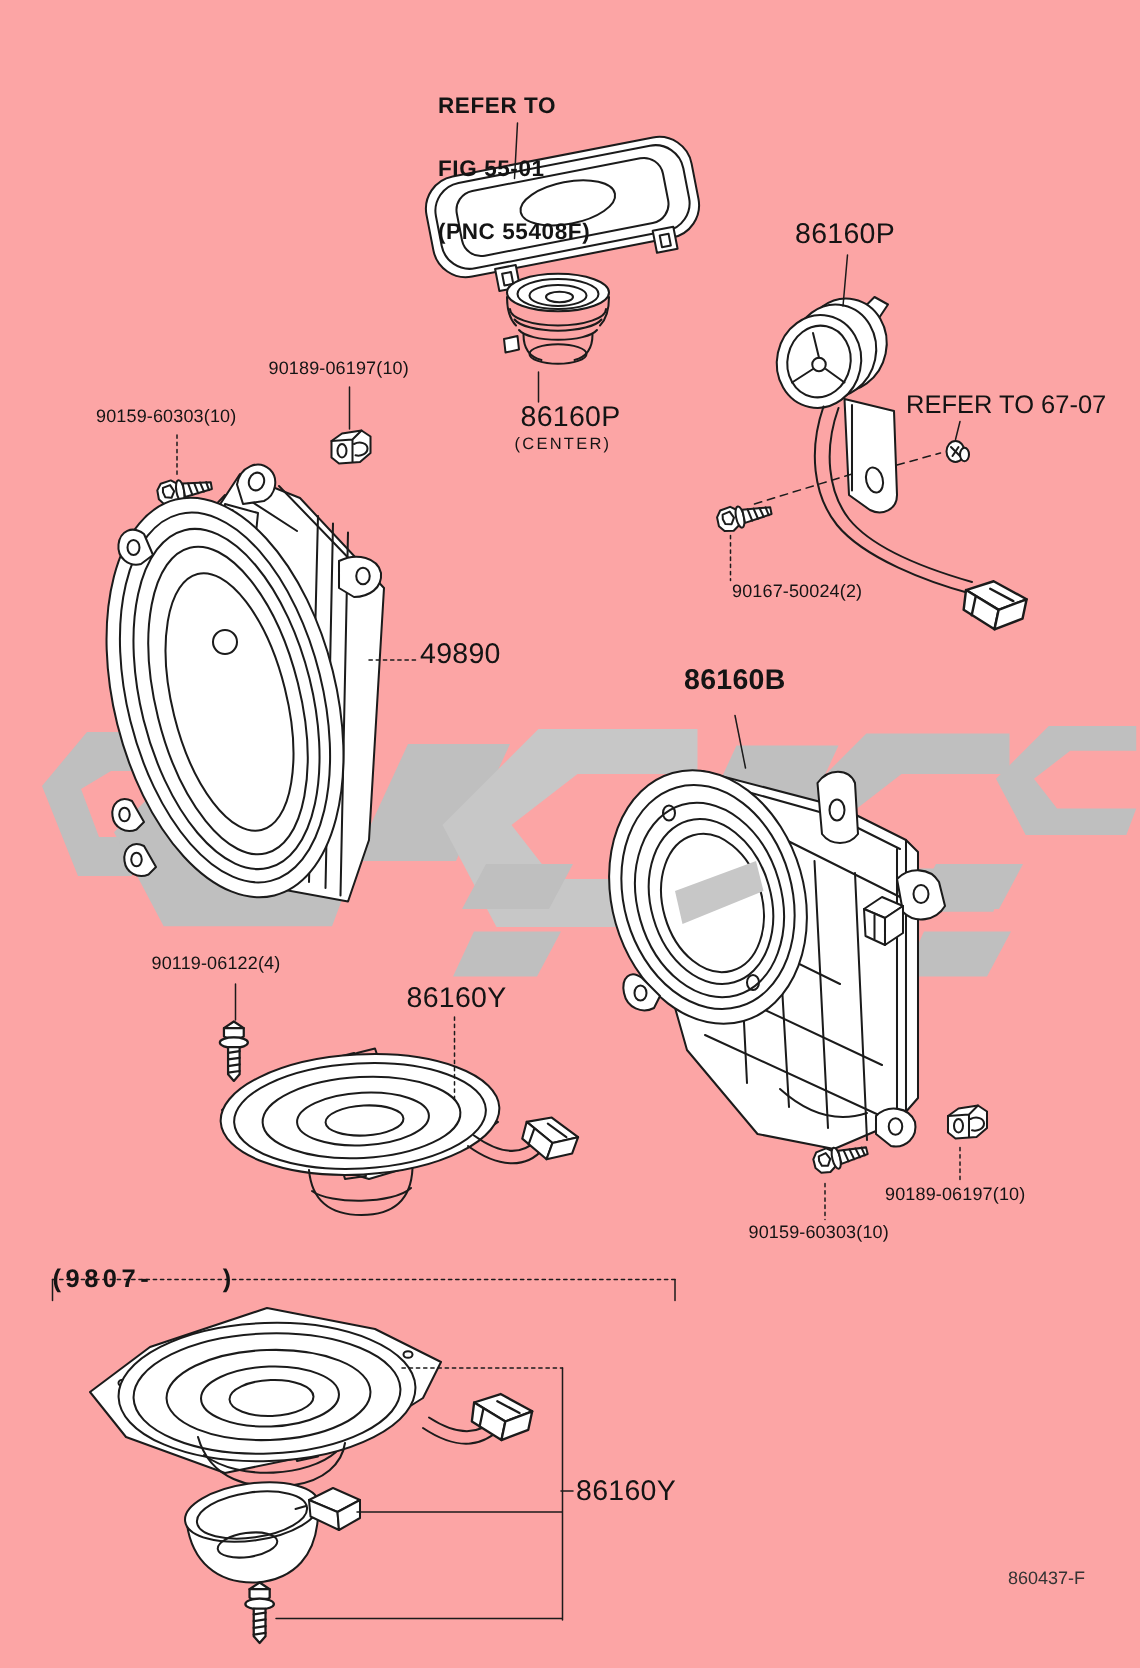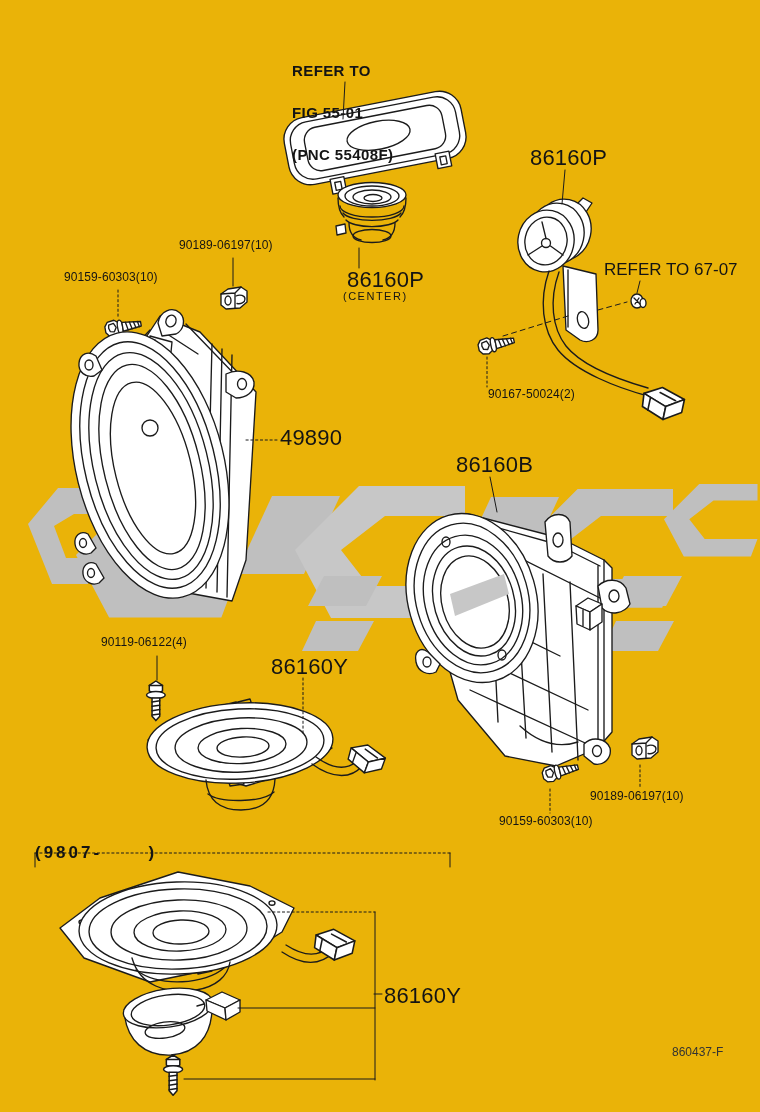--- a/index.html
+++ b/index.html
@@ -1,20 +1,20 @@
 <!DOCTYPE html>
 <html><head>
 <meta charset="utf-8">
 <style>
   html,body{margin:0;padding:0;background:#fff;}
-  .canvas{position:relative;width:760px;height:1112px;background:#eab308;overflow:hidden;
+  .canvas{position:relative;width:760px;height:1112px;background:#fca5a5;overflow:hidden;
           font-family:"Liberation Sans", sans-serif;color:#111;}
   .canvas svg{position:absolute;left:0;top:0;}
   .lbl{position:absolute;white-space:pre;line-height:1;color:#141414;}
-  .part-code{font-size:22px;letter-spacing:0.2px;}
+  .part-code{font-size:19px;letter-spacing:0.2px;}
   .hw-code{font-size:12px;letter-spacing:0.1px;}
   .refer{font-size:15px;font-weight:bold;letter-spacing:0.4px;line-height:14px;}
   .note{font-size:11px;letter-spacing:1.5px;}
   .refer2{font-size:17px;}
   .daterange{font-size:17px;font-weight:bold;letter-spacing:3px;}
   .figcode{font-size:12px;color:#333;}
   
   .ln{stroke:#1b1b1b;stroke-width:1.35;fill:none;stroke-linecap:round;stroke-linejoin:round;}
   .wh{fill:#ffffff;}
   .ld{stroke:#1b1b1b;stroke-width:1;fill:none;stroke-linecap:round;}
@@ -261,21 +261,21 @@
 <div class="lbl hw-code" style="left:64px;top:271px;">90159-60303(10)</div>
 
 <div class="lbl part-code" style="left:347px;top:269px;">86160P</div>
 <div class="lbl note" style="left:343px;top:291px;">(CENTER)</div>
 
 <div class="lbl part-code" style="left:530px;top:147px;">86160P</div>
 <div class="lbl refer2" style="left:604px;top:261px;">REFER TO 67-07</div>
 <div class="lbl hw-code" style="left:440px;top:388px;margin-left:48px;">90167-50024(2)</div>
 
 <div class="lbl part-code" style="left:280px;top:427px;">49890</div>
-<div class="lbl part-code" style="left:456px;top:454px;">86160B</div>
+<div class="lbl part-code" style="left:456px;top:444px;font-weight:bold;">86160B</div>
 
 <div class="lbl hw-code" style="left:101px;top:636px;text-align:center;">90119-06122(4)</div>
 <div class="lbl part-code" style="left:271px;top:656px;">86160Y</div>
 
 <div class="lbl hw-code" style="left:590px;top:790px;">90189-06197(10)</div>
 <div class="lbl hw-code" style="left:499px;top:815px;">90159-60303(10)</div>
 
 <div class="lbl daterange" style="left:35px;top:828px;margin-top:16px;">(9807-      )</div>
 <div class="lbl part-code" style="left:384px;top:985px;">86160Y</div>
 

